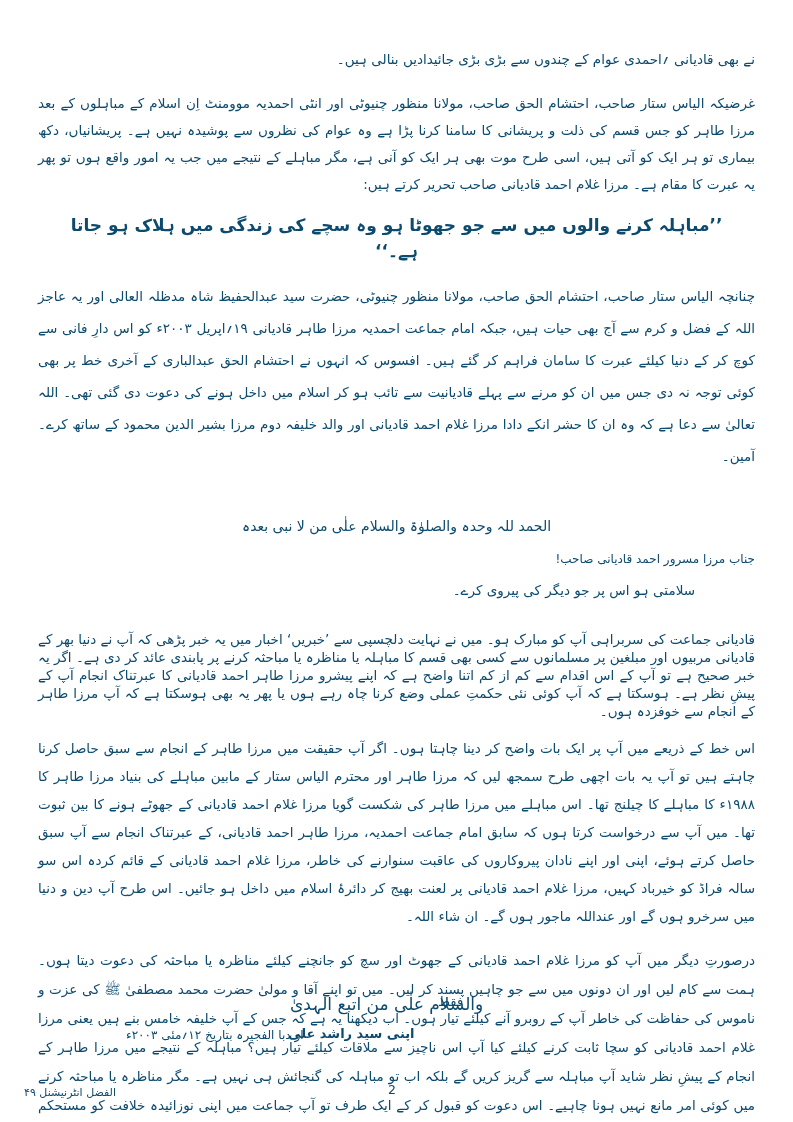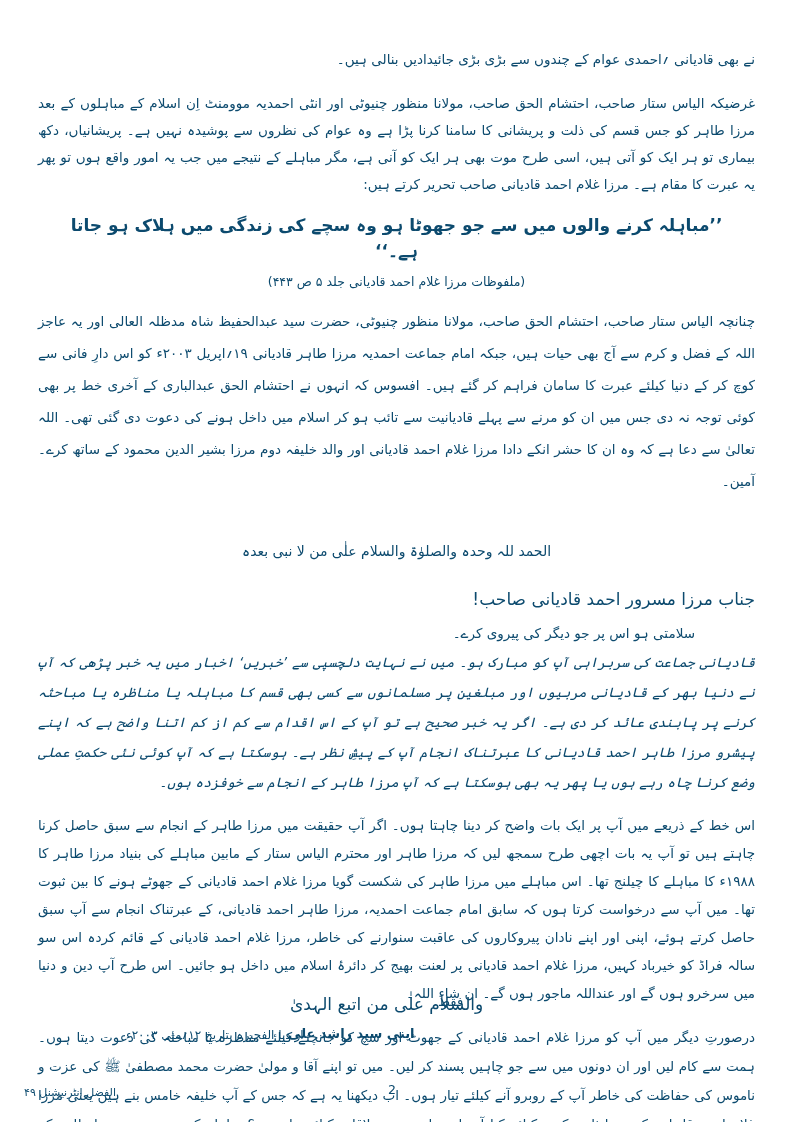--- a/index.html
+++ b/index.html
@@ -27,21 +27,21 @@
     line-height: 22px;
     margin-bottom: 20px;
   }
   .para {
     text-align: justify;
     text-align-last: right;
     font-size: 13.5px;
   }
   .para-intro   { line-height: 27px; margin-bottom: 0; }
   .para-chun    { line-height: 32px; margin-top: 16px; }
-  .para-congrats{ line-height: 30px; margin-top: 6px; font-style: italic; }
+  .para-congrats{ line-height: 18px; margin-top: 32px; }
   .para-khat    { line-height: 28px; margin-top: 14px; }
   .para-dawat   { line-height: 29px; margin-top: 16px; }
   .quote {
     text-align: center;
     font-size: 17px;
     font-weight: bold;
     line-height: 26px;
     margin: 14px 30px 10px 30px;
   }
   .citation {
@@ -55,22 +55,22 @@
     margin-top: 46px;
   }
   .heading {
     text-align: center;
     font-size: 17px;
     font-weight: bold;
     margin-top: 24px;
   }
   .salutation {
     text-align: right;
-    font-size: 17px;
-    margin-top: 30px;
+    font-size: 12px;
+    margin-top: 18px;
   }
   .greeting {
     text-align: right;
     font-size: 13.5px;
     padding-left: 0;
     padding-right: 60px;
     margin-top: 16px;
   }
   .sig-faqat {
     position: absolute;
@@ -117,21 +117,20 @@
 <div class="page">
 
   <div class="flow">
 
     <div class="cont-line">نے بھی قادیانی ؍احمدی عوام کے چندوں سے بڑی بڑی جائیدادیں بنالی ہیں۔</div>
 
     <div class="para para-intro">غرضیکہ الیاس ستار صاحب، احتشام الحق صاحب، مولانا منظور چنیوٹی اور انٹی احمدیہ موومنٹ اِن اسلام کے مباہلوں کے بعد مرزا طاہر کو جس قسم کی ذلت و پریشانی کا سامنا کرنا پڑا ہے وہ عوام کی نظروں سے پوشیدہ نہیں ہے۔ پریشانیاں، دکھ بیماری تو ہر ایک کو آتی ہیں، اسی طرح موت بھی ہر ایک کو آنی ہے، مگر مباہلے کے نتیجے میں جب یہ امور واقع ہوں تو پھر یہ عبرت کا مقام ہے۔ مرزا غلام احمد قادیانی صاحب تحریر کرتے ہیں:</div>
 
     <div class="quote">’’مباہلہ کرنے والوں میں سے جو جھوٹا ہو وہ سچے کی زندگی میں ہلاک ہو جاتا ہے۔‘‘</div>
 
-    <div class="citation">(ملفوظات مرزا غلام احمد قادیانی جلد ۵ ص ۴۴۳)</div>
 
     <div class="para para-chun">چنانچہ الیاس ستار صاحب، احتشام الحق صاحب، مولانا منظور چنیوٹی، حضرت سید عبدالحفیظ شاہ مدظلہ العالی اور یہ عاجز اللہ کے فضل و کرم سے آج بھی حیات ہیں، جبکہ امام جماعت احمدیہ مرزا طاہر قادیانی ۱۹؍اپریل ۲۰۰۳ء کو اس دارِ فانی سے کوچ کر کے دنیا کیلئے عبرت کا سامان فراہم کر گئے ہیں۔ افسوس کہ انہوں نے احتشام الحق عبدالباری کے آخری خط پر بھی کوئی توجہ نہ دی جس میں ان کو مرنے سے پہلے قادیانیت سے تائب ہو کر اسلام میں داخل ہونے کی دعوت دی گئی تھی۔ اللہ تعالیٰ سے دعا ہے کہ وہ ان کا حشر انکے دادا مرزا غلام احمد قادیانی اور والد خلیفہ دوم مرزا بشیر الدین محمود کے ساتھ کرے۔ آمین۔</div>
 
     <div class="hamd">الحمد للہ وحدہ والصلوٰۃ والسلام علٰی من لا نبی بعدہ</div>
 
 
     <div class="salutation">جناب مرزا مسرور احمد قادیانی صاحب!</div>
 
     <div class="greeting">سلامتی ہو اس پر جو دیگر کی پیروی کرے۔</div>
 

